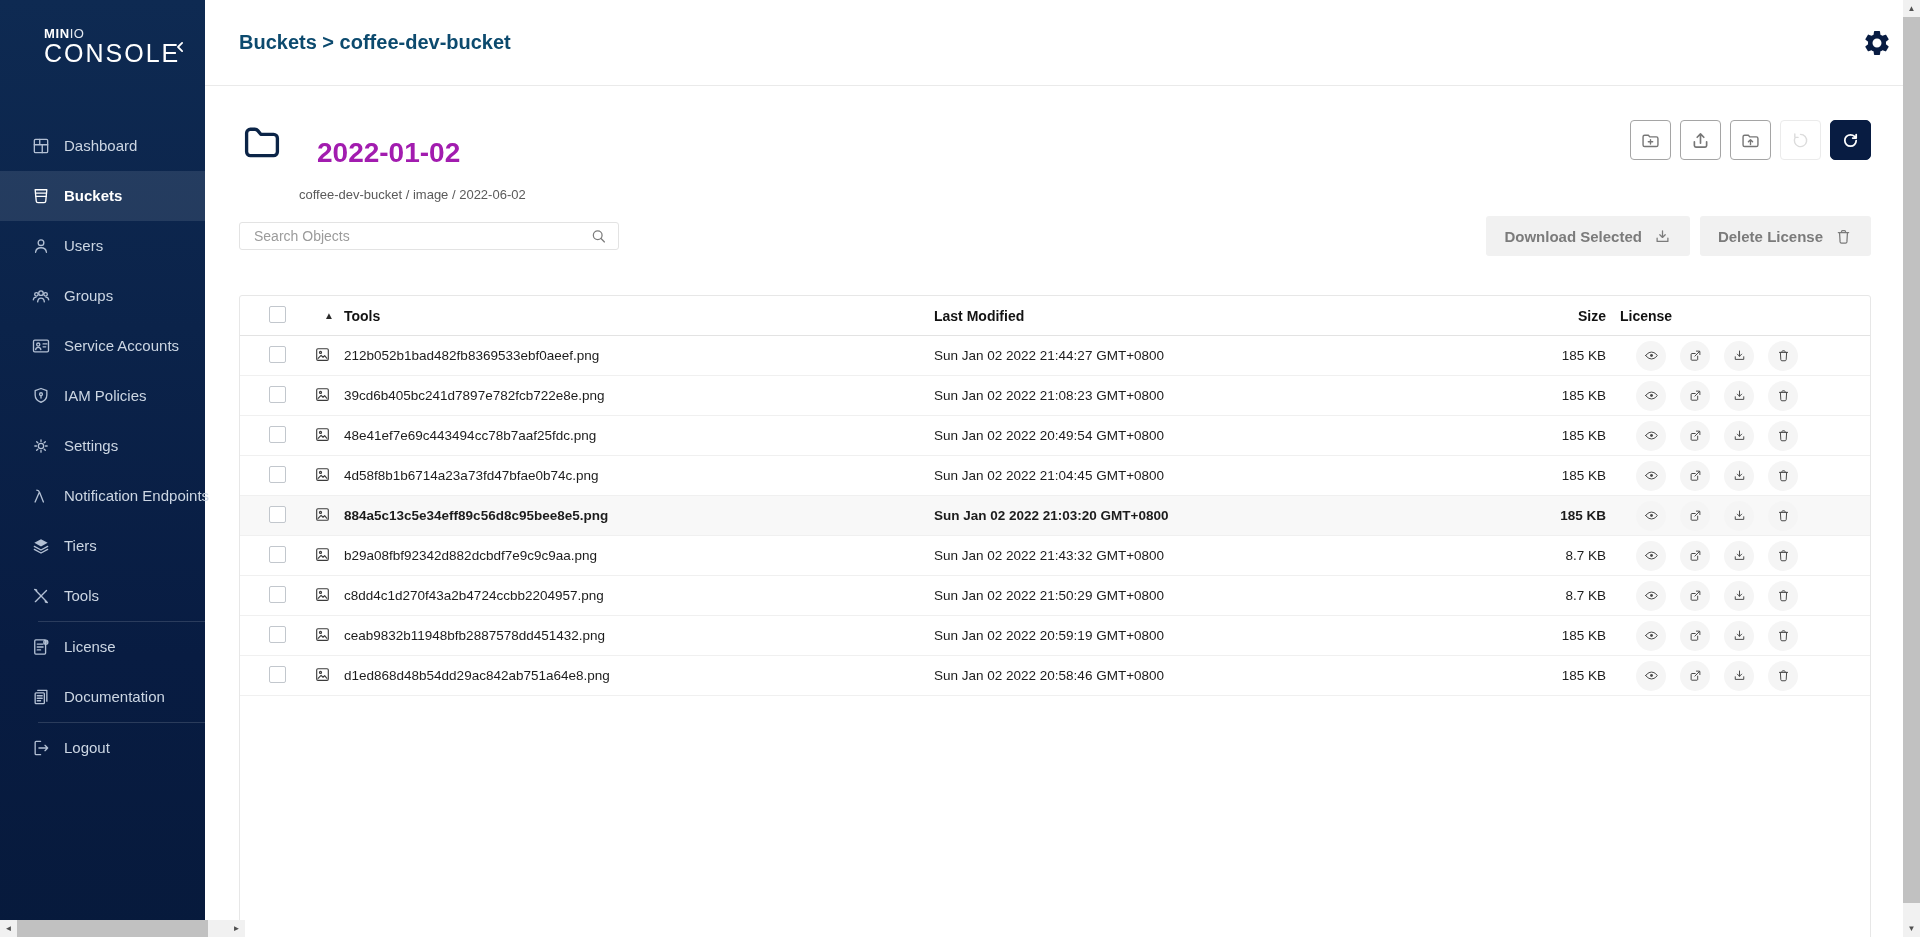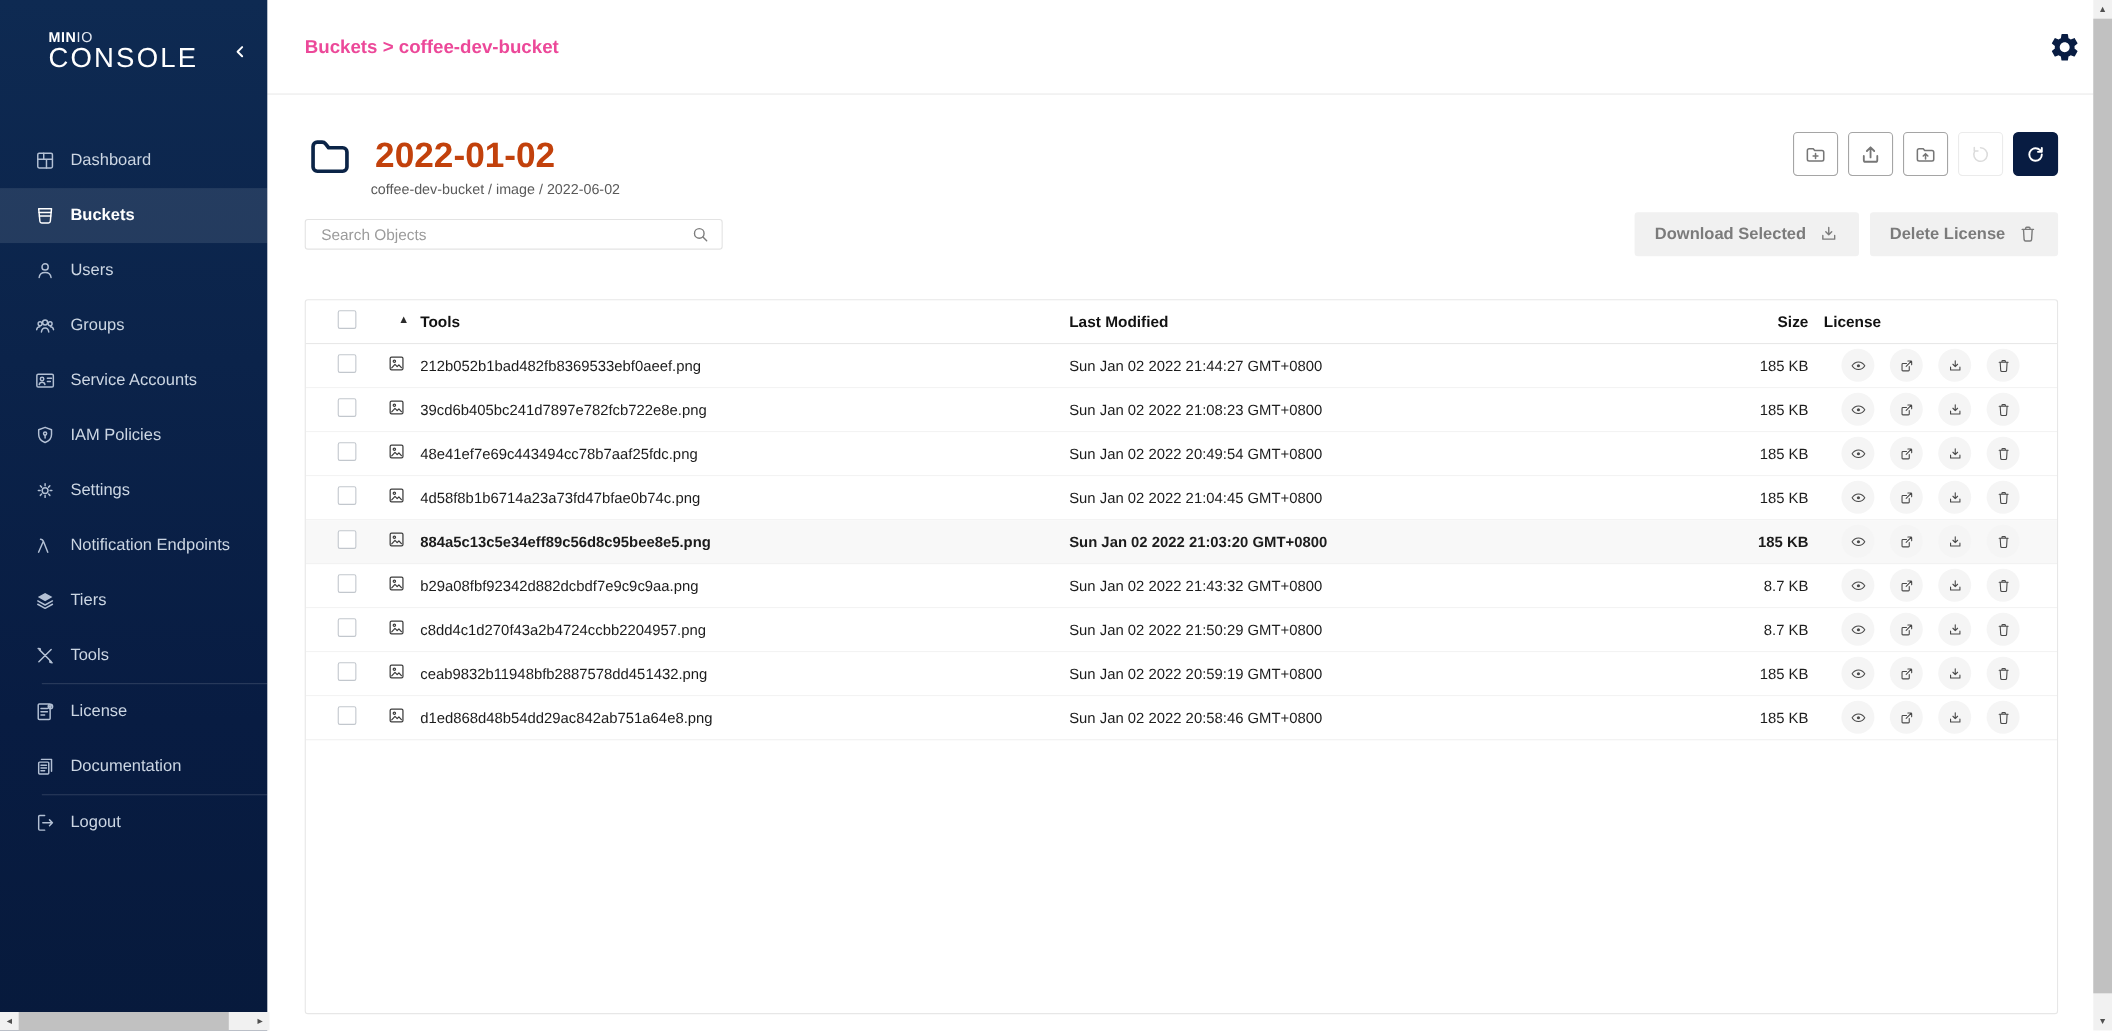--- a/index.html
+++ b/index.html
@@ -2,21 +2,21 @@
 <html><head>
 <meta charset="utf-8">
 <style>
   *{box-sizing:border-box}
   html,body{margin:0;padding:0}
   body{width:1920px;height:937px;overflow:hidden;position:relative;background:#fff;
        font-family:"Liberation Sans","DejaVu Sans",sans-serif;color:#121212}
   .app{display:flex;width:100%;height:100%}
 
   
-  .sidebar{position:relative;flex:none;width:243px;height:100%;
+  .sidebar{position:relative;flex:none;width:205px;height:100%;
            background:linear-gradient(180deg,#0e2a52 0%,#081c42 70%,#071a3c 100%)}
   .logo-row{position:relative;padding:27px 0 0 44px}
   .brand-top{font-size:13px;color:#fff;letter-spacing:.6px;line-height:1}
   .brand-top .min{font-weight:800}
   .brand-top .io{font-weight:400;color:#e3e8f0}
   .brand-console{font-size:25px;font-weight:400;color:#fff;letter-spacing:2px;line-height:1.1}
   .collapse-btn{position:absolute;right:13px;top:36px;width:22px;height:22px;border:none;background:none;color:#fff;padding:0;cursor:pointer}
   .collapse-btn .icon{width:18px;height:18px;display:block;margin:auto}
   .nav{margin-top:53px}
   .nav-item{display:flex;align-items:center;height:50px;padding-left:31px;gap:13px;
@@ -24,29 +24,29 @@
   .nav-item .icon{width:20px;height:20px;color:#b3c0d4;flex:none}
   .nav-item.active{background:rgba(255,255,255,.1);color:#fff;font-weight:700}
   .nav-item.active .icon{color:#fff}
   .nav-label{white-space:nowrap}
   .nav-divider{height:1px;background:rgba(255,255,255,.14);margin-left:38px}
 
   
   .main{flex:1;display:flex;flex-direction:column;min-width:0}
   .topbar{flex:none;height:86px;display:flex;align-items:center;justify-content:space-between;
           padding:0 26px 0 34px;border-bottom:1px solid #eaeaea}
-  .breadcrumb{font-size:17px;font-weight:700;color:#ec4899}
+  .breadcrumb{font-size:20px;font-weight:700;color:#0c4a6e}
   .gear-btn{width:32px;height:32px;border:none;background:none;padding:0;cursor:pointer;color:#081c42}
   .gear-btn .icon{width:30px;height:30px;display:block}
 
   .content{padding:33px 49px 0 34px}
   .page-head{display:flex;justify-content:space-between;align-items:flex-start}
   .title-wrap{display:flex;gap:14px;align-items:flex-start}
   .folder-ic{width:46px;height:42px;color:#0b2447;flex:none;margin-top:2px}
-  .page-title{margin:4px;font-size:32px;font-weight:700;color:#c2410c;line-height:1.15}
+  .page-title{margin:18px;font-size:28px;font-weight:700;color:#a21caf;line-height:1.15}
   .page-path{margin-top:4px;font-size:13px;color:#5a5a5a;cursor:pointer}
   .toolbar{display:flex;gap:9px;margin-top:1px}
   .tbtn{width:41px;height:40px;border:1px solid #a5a5a5;border-radius:4px;background:#fff;
         color:#767676;display:flex;align-items:center;justify-content:center;padding:0;cursor:pointer}
   .tbtn .icon{width:21px;height:21px}
   .tbtn.disabled{border-color:#ebebeb;color:#dcdcdc}
   .tbtn.primary{background:#081c42;border-color:#081c42;color:#fff;border-radius:5px}
 
   .search-row{margin-top:14px;display:flex;justify-content:space-between;align-items:center}
   .search-box{position:relative;width:380px}

